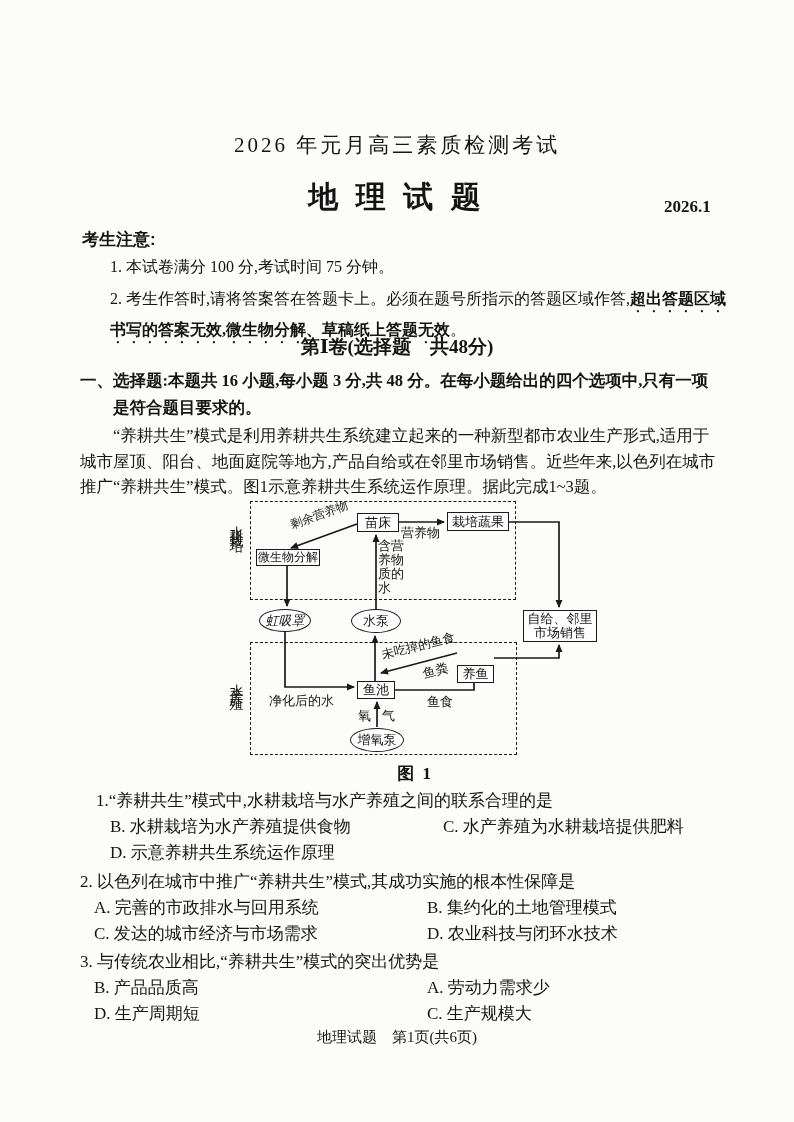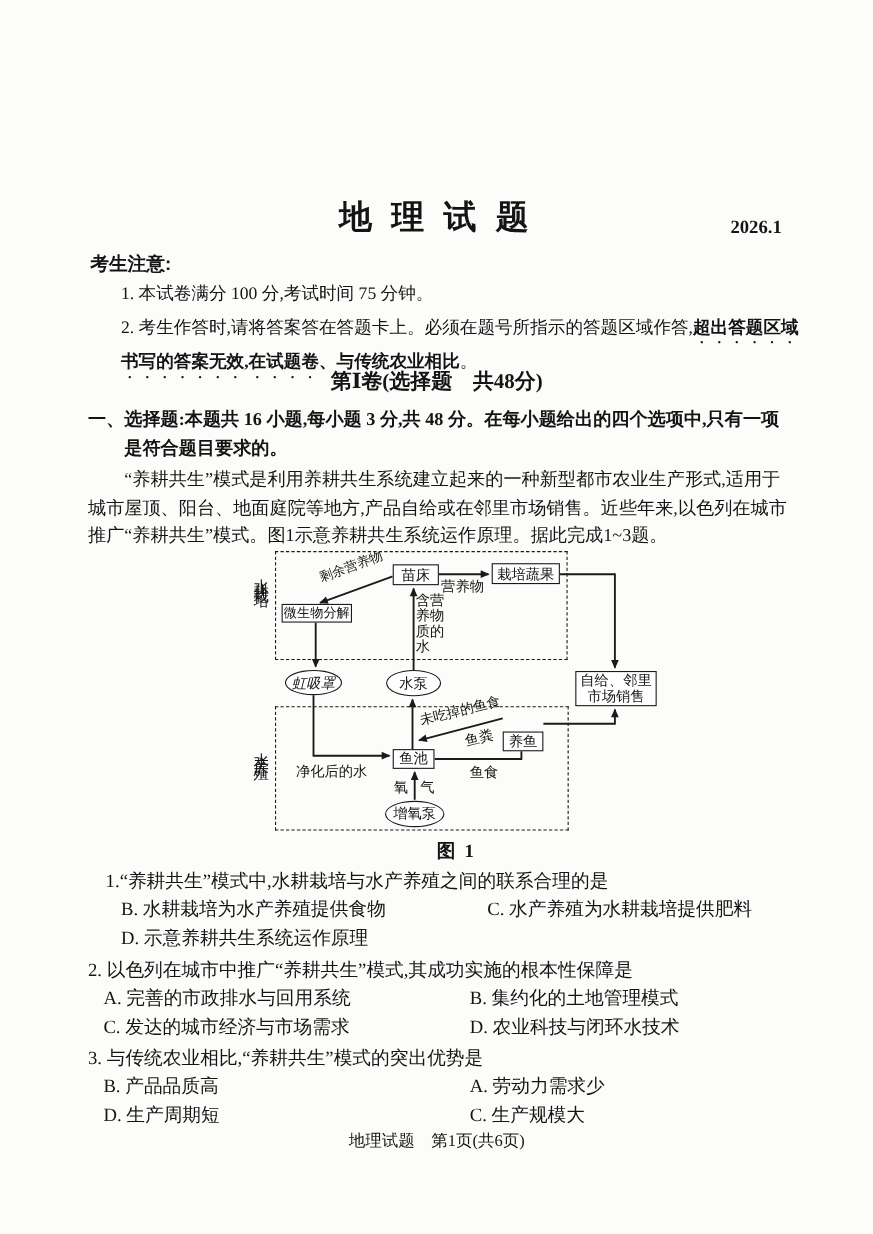--- a/index.html
+++ b/index.html
@@ -71,28 +71,29 @@
   .question { position:absolute; left:80px; width:644px; font-size:17px; line-height:26px; }
   .q1 { top:788px;margin-left:16px; } .q2 { top:869px; } .q3 { top:949px; }
   .options { display:grid; grid-template-columns:333px auto; padding-left:14px; }
   .page-footer { top:1028px; left:0; width:100%; text-align:center; font-size:15px; font-weight:400; }
 </style>
 </head>
 <body>
 
 <div class="page">
 
+  <div class="abs exam-title">2026 年元月高三素质检测考试</div>
   <div class="abs subject-title">地 理 试 题</div>
   <div class="abs date-label">2026.1</div>
 
   <div class="abs notice-heading">考生注意:</div>
   <div class="abs notice-1">1. 本试卷满分 100 分,考试时间 75 分钟。</div>
   <div class="abs notice-2">
     <div class="nline"><span>2. 考生作答时,请将答案答在答题卡上。必须在题号所指示的答题区域作答,</span><span class="em-dots">超出答题区域</span></div>
-    <div class="nline"><span class="em-dots">书写的答案无效,在试题卷、与传统农业相比</span><span>。</span></div>
+    <div class="nline"><span class="em-dots">书写的答案无效,微生物分解、草稿纸上答题无效</span><span>。</span></div>
   </div>
 
   <div class="abs volume-header">第Ⅰ卷(选择题　共48分)</div>
   <div class="abs part-intro">一、选择题:本题共 16 小题,每小题 3 分,共 48 分。在每小题给出的四个选项中,只有一项是符合题目要求的。</div>
   <div class="abs passage">“养耕共生”模式是利用养耕共生系统建立起来的一种新型都市农业生产形式,适用于城市屋顶、阳台、地面庭院等地方,产品自给或在邻里市场销售。近些年来,以色列在城市推广“养耕共生”模式。图1示意养耕共生系统运作原理。据此完成1~3题。</div>
 
   <div class="abs diagram">
     <svg width="380" height="295" viewBox="0 0 380 295">
       <defs>
         <marker id="arw" markerWidth="9" markerHeight="8" refX="7.5" refY="4" orient="auto" markerUnits="userSpaceOnUse">

